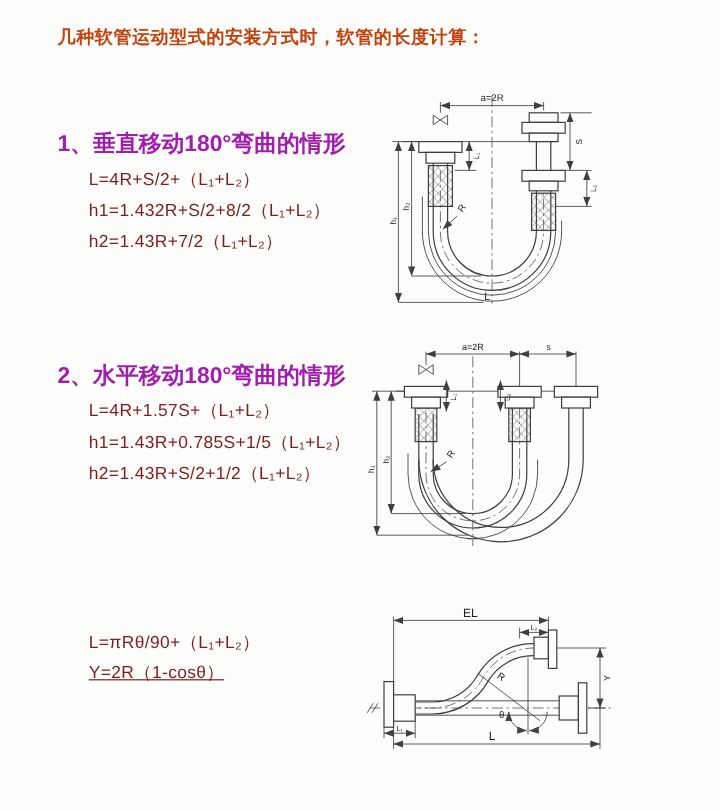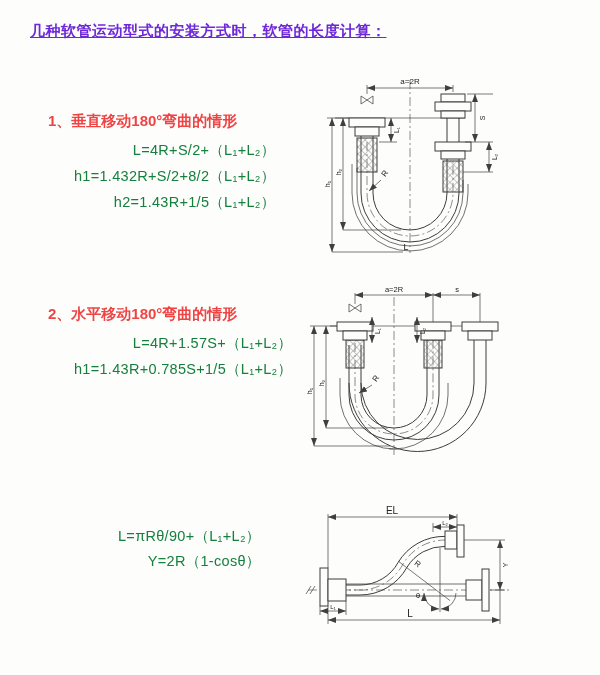--- a/index.html
+++ b/index.html
@@ -3,27 +3,27 @@
 <meta charset="utf-8">
 <style>
   html,body { margin:0; padding:0; background:#ffffff; }
   .page {
     position:relative; width:600px; height:675px;
     background:#fdfdfc; overflow:hidden;
     font-family:"Liberation Sans","DejaVu Sans",sans-serif;
     color:#1c1c1c;
   }
   .doc-title {
-    position:absolute; left:30px; top:22px;
-    font-size:15px; font-weight:600; letter-spacing:0.5px; color:#6d28d9;text-decoration:underline;
+    position:absolute; left:48px; top:22px;
+    font-size:15px; font-weight:600; letter-spacing:0.5px; color:#c2410c;
   }
   .section { position:absolute; }
-  .sec-heading { font-size:15px; font-weight:600; line-height:20px; color:#ef4444; white-space:nowrap; }
+  .sec-heading { font-size:19px; font-weight:600; line-height:20px; color:#a21caf; white-space:nowrap; }
   .formulas { margin:6px 0 0 26px; }
-  .formula { font-size:14.5px; font-weight:400; line-height:26px; letter-spacing:0.3px; white-space:nowrap; color:#15803d;text-align:right; }
+  .formula { font-size:14.5px; font-weight:400; line-height:26px; letter-spacing:0.3px; white-space:nowrap; color:#7f1d1d; }
   .diagram { position:absolute; }
   
   .ln   { fill:none; stroke:#3d3d3d; stroke-width:1; }
   .ln2  { fill:none; stroke:#4d4d4d; stroke-width:0.8; }
   .dim  { fill:none; stroke:#3f3f3f; stroke-width:0.7; }
   .cl   { fill:none; stroke:#5a5a5a; stroke-width:0.7; stroke-dasharray:9 3 2 3; }
   .fl   { fill:#fdfdfc; stroke:#3d3d3d; stroke-width:1; }
   .braid{ fill:url(#braidP); stroke:#3d3d3d; stroke-width:1; }
   .lbl  { font-family:"Liberation Sans","DejaVu Sans",sans-serif; fill:#222; }
 </style>
@@ -32,21 +32,21 @@
 
 <div class="page">
 
   <div class="doc-title">几种软管运动型式的安装方式时，软管的长度计算：</div>
 
   <div class="section" style="left:48px; top:111px;">
     <div class="sec-heading">1、垂直移动180°弯曲的情形</div>
     <div class="formulas">
       <div class="formula">L=4R+S/2+（L₁+L₂）</div>
       <div class="formula">h1=1.432R+S/2+8/2（L₁+L₂）</div>
-      <div class="formula">h2=1.43R+1/5（L₁+L₂）</div>
+      <div class="formula">h2=1.43R+7/2（L₁+L₂）</div>
     </div>
   </div>
 
   <svg class="diagram" style="left:305px; top:72px;" width="290" height="185" viewBox="0 0 290 185">
     <defs>
       <pattern id="braidP" width="5" height="5" patternUnits="userSpaceOnUse" patternTransform="rotate(45)">
         <path d="M0,0 L0,5 M0,0 L5,0" stroke="#666" stroke-width="0.7" fill="none"></path>
       </pattern>
       <marker id="ar" markerWidth="8" markerHeight="8" refX="8" refY="4" orient="auto-start-reverse" markerUnits="userSpaceOnUse">
         <path d="M0,1 L8,4 L0,7 Z" fill="#3f3f3f"></path>
@@ -100,20 +100,21 @@
     <text class="lbl" font-size="8" text-anchor="middle" transform="rotate(-55 82 103)" x="82" y="103">R</text>
 
     <text class="lbl" font-size="9" text-anchor="middle" x="101" y="178">L</text>
   </svg>
 
   <div class="section" style="left:48px; top:304px;">
     <div class="sec-heading">2、水平移动180°弯曲的情形</div>
     <div class="formulas">
       <div class="formula">L=4R+1.57S+（L₁+L₂）</div>
       <div class="formula">h1=1.43R+0.785S+1/5（L₁+L₂）</div>
+      <div class="formula">h2=1.43R+S/2+1/2（L₁+L₂）</div>
     </div>
   </div>
 
   <svg class="diagram" style="left:300px; top:283px;" width="300" height="175" viewBox="0 0 300 175">
 
     <path class="cl" d="M94,14 V172"></path>
     <path class="dim" d="M30,43 H198"></path>
 
     <path class="ln" d="M174,57 V100 A56.5,56.5 0 0 1 61,100"></path>
     <path class="ln" d="M186,57 V100 A68.5,68.5 0 0 1 49,100"></path>
@@ -153,22 +154,22 @@
     <text class="lbl" font-size="6.5" text-anchor="middle" transform="rotate(-90 125 48)" x="125" y="48">L₂</text>
 
     <path class="dim" d="M72,102 L59,110" marker-end="url(#ar)"></path>
     <text class="lbl" font-size="8" text-anchor="middle" transform="rotate(-55 78 97)" x="78" y="97">R</text>
 
     <path class="dim" d="M89,166 H99"></path>
   </svg>
 
   <div class="section" style="left:48px; top:516px;">
     <div class="formulas" style="margin-top:8px;">
-      <div class="formula" style="line-height:25px;margin-left:44px;">L=πRθ/90+（L₁+L₂）</div>
-      <div class="formula" style="line-height:25px;">Y=2R（1-cosθ）</div>
+      <div class="formula" style="line-height:25px;">L=πRθ/90+（L₁+L₂）</div>
+      <div class="formula" style="line-height:25px;text-decoration:underline;">Y=2R（1-cosθ）</div>
     </div>
   </div>
 
   <svg class="diagram" style="left:300px; top:498px;" width="300" height="155" viewBox="0 0 300 155">
 
     <path class="cl" d="M8,92 H210"></path>
     <path class="dim" d="M6,96 L11,88 M10,96 L15,88"></path>
 
     <path class="ln2" d="M46,86 H166 M46,98 H166"></path>
     <rect class="fl" x="166" y="82" width="16" height="20"></rect>

